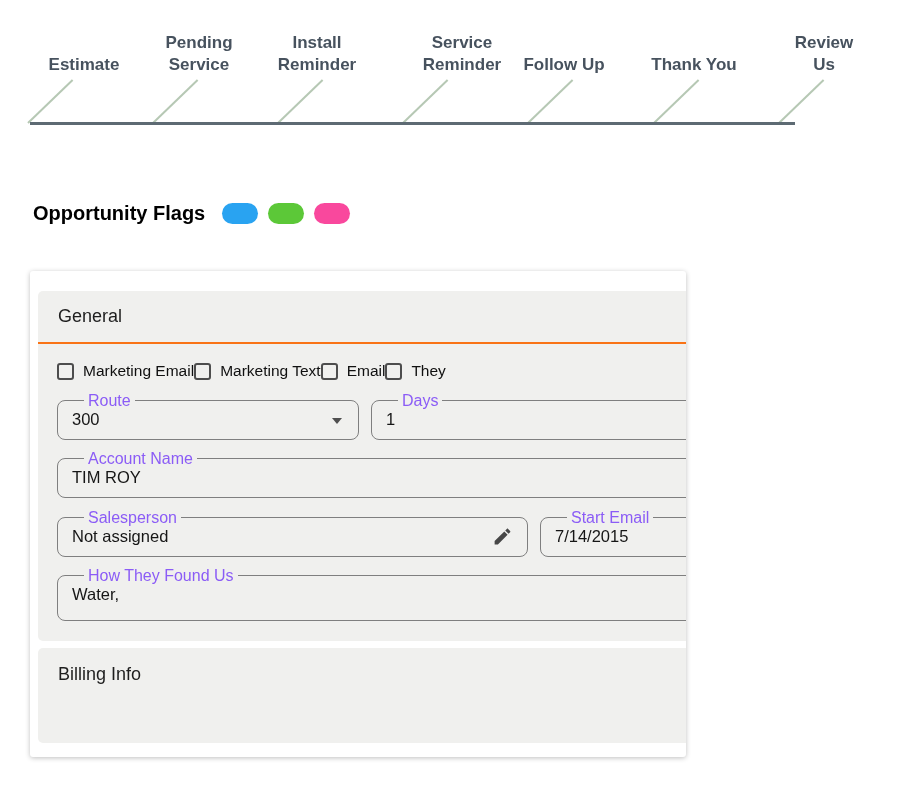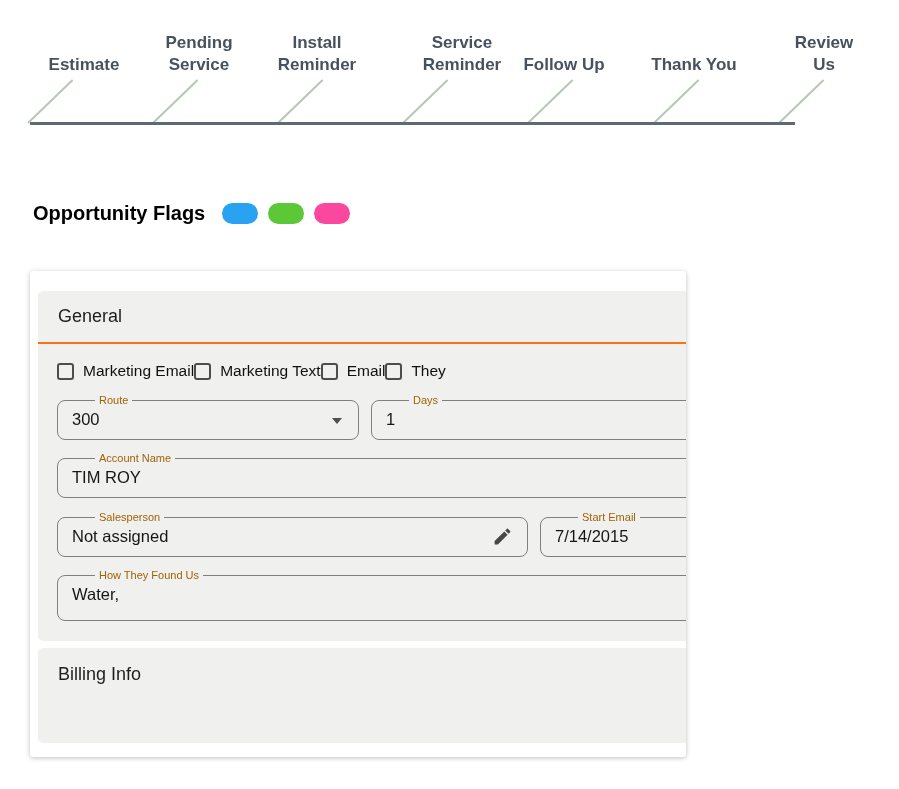--- a/index.html
+++ b/index.html
@@ -99,24 +99,24 @@
   .mt13 { margin-top: 13px; }
   fieldset.mfield {
     border: 1.6px solid #7f7f7f;
     border-radius: 8px;
     padding: 0 14px 9px;
     min-width: 0;
     position: relative;
     background: transparent;
   }
   fieldset.mfield legend {
-    font-size: 11px;
-    color: #a16207;
+    font-size: 16px;
+    color: #8b5cf6;
     padding: 0 4px;
-    margin-left: 23px;
+    margin-left: 12px;
     line-height: 11px;
     white-space: nowrap;
   }
   .mval {
     font-size: 16.5px;
     color: #161616;
     margin-top: 2px;
     line-height: 22px;
     white-space: nowrap;
   }

